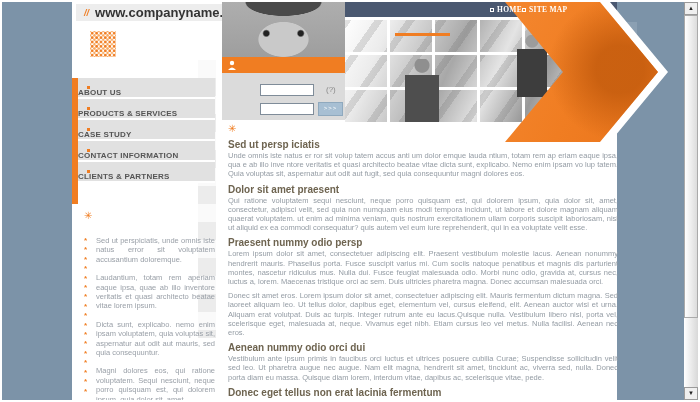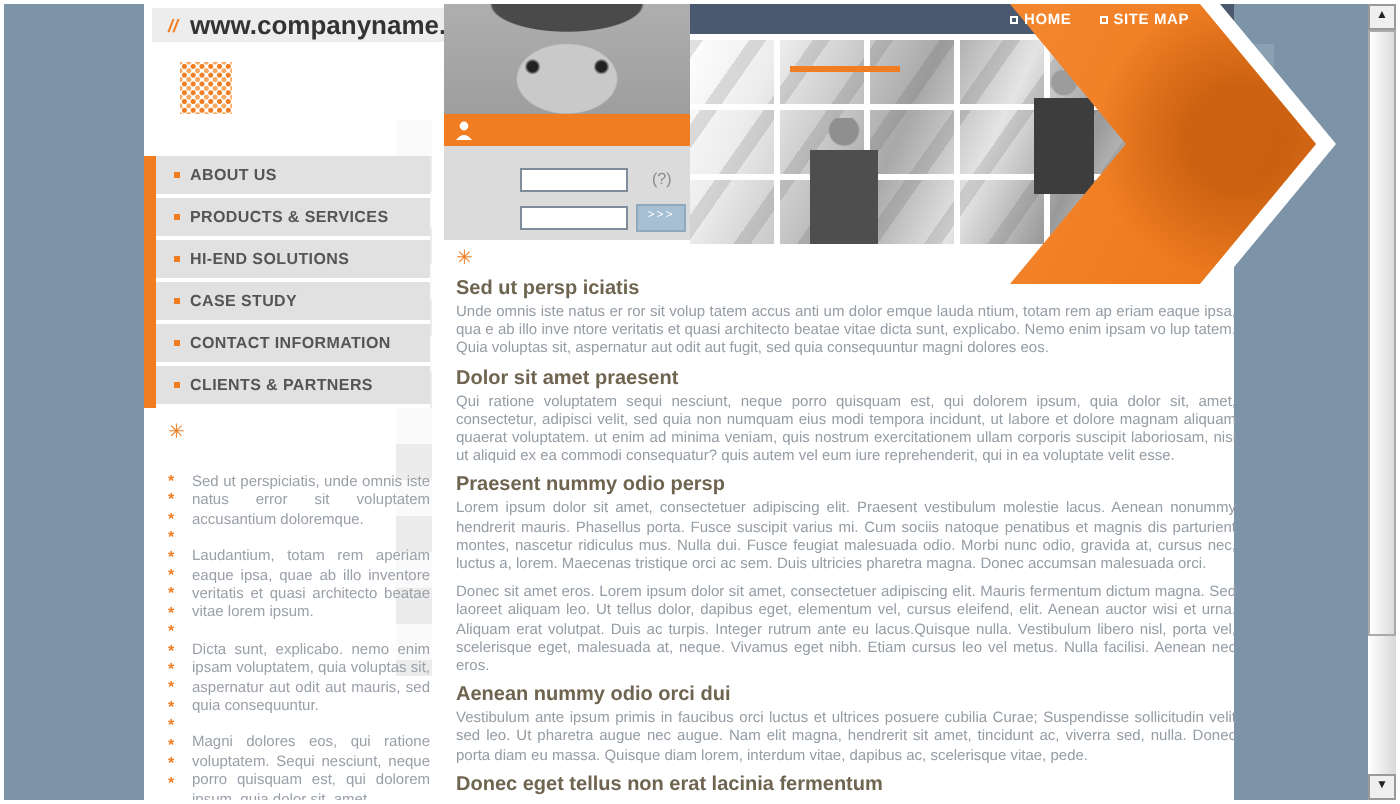--- a/index.html
+++ b/index.html
@@ -20,21 +20,21 @@
                          radial-gradient(#F07D22 1.2px,transparent 1.4px);
         background-size:4.4px 4.4px,4.4px 4.4px;background-position:2.2px 2.2px,0 0;}
 
   .filmstrip{left:196px;top:58px;width:18px;height:278px;z-index:2;
              background:repeating-conic-gradient(#ECECEC 0% 25%,#FAFAFA 0% 50%) 0 0/36px 36px;}
 
   
   .nav{left:70px;top:76px;width:143px;z-index:5;}
   .nav-edge{position:absolute;left:0;top:0;width:6px;height:126px;background:#F07D22;}
   .nav-item{position:relative;margin-left:6px;height:19px;background:#E1E1E1;border-bottom:2px solid #fff;
-            display:flex;align-items:center;padding-left:17px;cursor:pointer;}
+            display:flex;align-items:flex-end;cursor:pointer;}
   .nav-bullet{position:absolute;left:9px;top:8px;width:3px;height:3px;background:#F07D22;}
   .nav-label{font-size:8px;font-weight:bold;color:#555;letter-spacing:.2px;}
 
   .starburst{color:#F07D22;font-size:10px;z-index:5;}
   .sb-left{left:82px;top:208px;}
   .sb-main{left:226px;top:121px;}
 
   
   .left-bullets{left:82px;top:234px;width:10px;color:#F07D22;font-weight:bold;font-size:8px;
                 line-height:9.4px;white-space:pre-line;z-index:5;}
@@ -76,21 +76,21 @@
       linear-gradient(transparent 14px,#3D3D3D 14px);}
   .orange-line{left:393px;top:31px;width:55px;height:3px;background:#F07D22;z-index:4;}
   .chev{width:215px;height:140px;top:0;
         clip-path:polygon(40px 0,135px 0,193px 70px,135px 140px,40px 140px,98px 70px);}
   .arrow-white{left:473px;background:#fff;z-index:4;}
   .arrow-orange{left:463px;z-index:5;background:
       radial-gradient(circle at 72% 48%,rgba(196,92,14,.85) 0 14%,rgba(240,125,34,0) 42%),
       linear-gradient(115deg,#F58A33,#F07D22 55%,#E8731A);}
   .tile-deco{left:623px;top:20px;width:12px;height:12px;background:#8BA0B3;z-index:3;}
 
-  .quick-links{left:503px;top:3px;display:flex;gap:14px;z-index:8;}
+  .quick-links{left:488px;top:3px;display:flex;z-index:8;font-family:Liberation Serif, serif;}
   .qlink{color:#fff;font-size:7.5px;font-weight:bold;display:flex;align-items:center;gap:3px;
          cursor:pointer;letter-spacing:.3px;}
   .qsq{width:4px;height:4px;border:1px solid #fff;box-sizing:border-box;}
 
   
   .content{left:226px;top:137px;width:390px;height:261px;overflow:hidden;z-index:5;}
   .section{margin-bottom:5px;}
   .section h3{margin:0 0 1px 0;font-size:10px;color:#6E6450;font-weight:bold;}
   .section p{margin:0;font-size:7.5px;line-height:9.2px;color:#949CA4;text-align:justify;}
 
@@ -123,24 +123,20 @@
     <div class="nav-item">
       <span class="nav-bullet"></span>
       <span class="nav-label">ABOUT US</span>
     </div>
     <div class="nav-item">
       <span class="nav-bullet"></span>
       <span class="nav-label">PRODUCTS &amp; SERVICES</span>
     </div>
     <div class="nav-item">
       <span class="nav-bullet"></span>
-      <span class="nav-label">HI-END SOLUTIONS</span>
-    </div>
-    <div class="nav-item">
-      <span class="nav-bullet"></span>
       <span class="nav-label">CASE STUDY</span>
     </div>
     <div class="nav-item">
       <span class="nav-bullet"></span>
       <span class="nav-label">CONTACT INFORMATION</span>
     </div>
     <div class="nav-item">
       <span class="nav-bullet"></span>
       <span class="nav-label">CLIENTS &amp; PARTNERS</span>
     </div>

